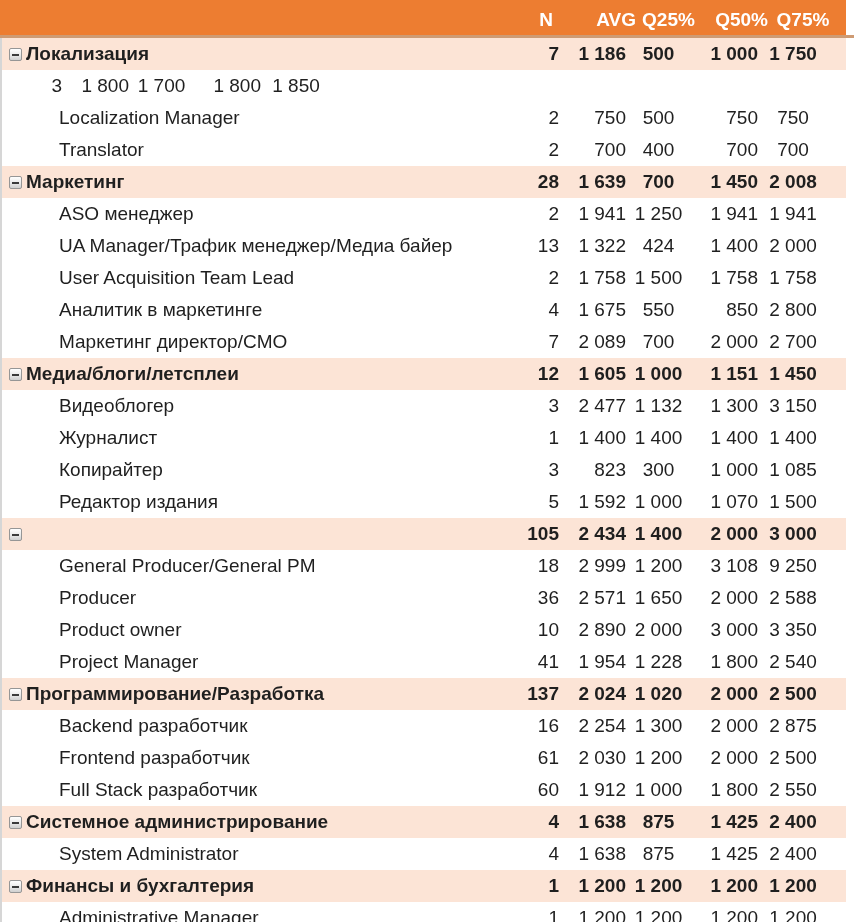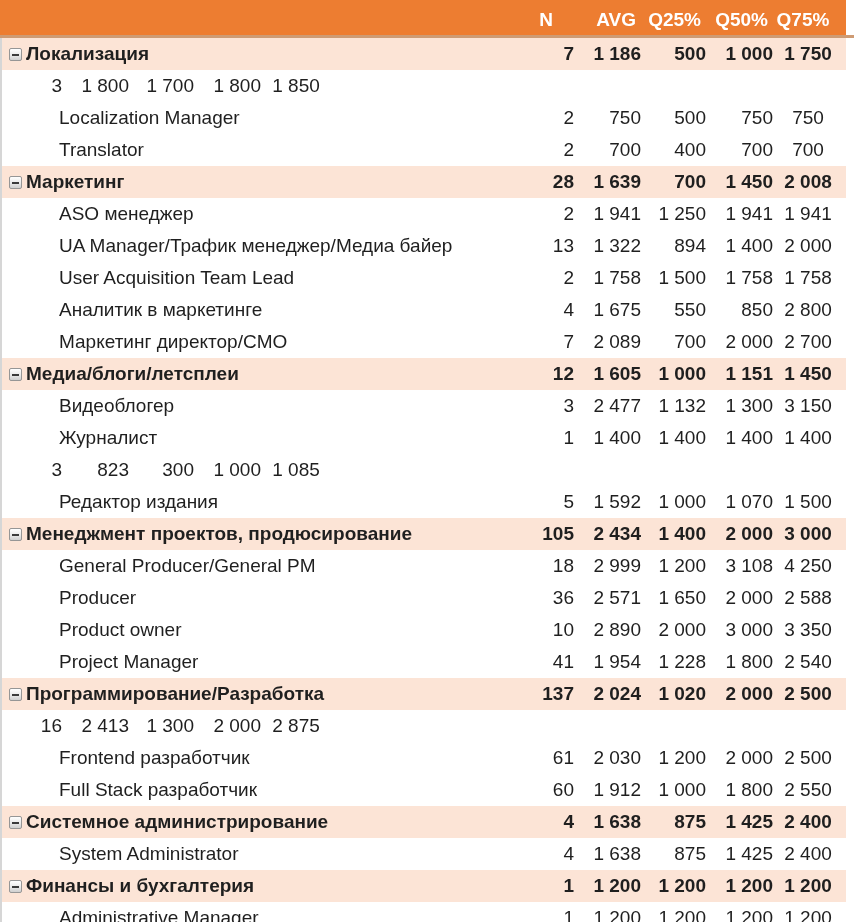--- a/index.html
+++ b/index.html
@@ -17,41 +17,41 @@
   }
   .header-row{
     width:846px;height:35px;background:var(--header-bg);
     display:flex;align-items:flex-end;padding:0 8px 4px 0;
     color:var(--header-text);font-weight:bold;font-size:19px;
   }
   .divider{width:854px;height:3px;background:var(--divider);}
   .rows{width:846px;border-left:2px solid #D6D6D6;background:#FFFFFF;}
   .row{
     height:32px;display:flex;align-items:center;
-    font-size:19px;padding-right:3px;white-space:nowrap;
+    font-size:19px;padding-right:18px;white-space:nowrap;
   }
   .row.group{background:var(--group-bg);font-weight:bold;}
   .label-cell{
     flex:1 1 auto;display:flex;align-items:center;height:100%;
     overflow:hidden;white-space:nowrap;padding-left:7px;min-width:0;
   }
   .row.detail .label-cell{padding-left:57px;}
   .collapse{
     width:13px;height:13px;flex:0 0 auto;margin-right:4px;
     border:1px solid #969696;border-radius:2px;
     background:linear-gradient(180deg,#FFFFFF 0%,#E9E9E9 55%,#CFCFCF 100%);
     position:relative;
   }
   .collapse::after{
     content:"";position:absolute;left:2px;right:2px;top:5px;height:2px;background:#3A3A3A;
   }
   .cell{flex:0 0 auto;text-align:right;overflow:visible;}
   .c0{width:60px;}
   .c1{width:67px;}
-  .c2{width:65px;}
+  .c2{width:65px;text-align:center;}
   .c3{width:67px;}
   .c4{width:70px;text-align:center;}
   .header-row .c0{padding-right:16px;}
 </style>
 </head>
 <body>
 
 <div>
   <div class="header-row">
     <div class="label-cell"></div>
@@ -121,21 +121,21 @@
         <div class="cell c2">1 250</div>
         <div class="cell c3">1 941</div>
         <div class="cell c4">1 941</div>
       </div>
       <div class="row detail">
         <div class="label-cell">
           <span>UA Manager/Трафик менеджер/Медиа байер</span>
         </div>
         <div class="cell c0">13</div>
         <div class="cell c1">1 322</div>
-        <div class="cell c2">894</div>
+        <div class="cell c2">424</div>
         <div class="cell c3">1 400</div>
         <div class="cell c4">2 000</div>
       </div>
       <div class="row detail">
         <div class="label-cell">
           <span>User Acquisition Team Lead</span>
         </div>
         <div class="cell c0">2</div>
         <div class="cell c1">1 758</div>
         <div class="cell c2">1 500</div>
@@ -187,56 +187,58 @@
         <div class="label-cell">
           <span>Журналист</span>
         </div>
         <div class="cell c0">1</div>
         <div class="cell c1">1 400</div>
         <div class="cell c2">1 400</div>
         <div class="cell c3">1 400</div>
         <div class="cell c4">1 400</div>
       </div>
       <div class="row detail">
+        <div class="label-cell">
+          <span>Копирайтер</span>
+        </div>
         <div class="cell c0">3</div>
         <div class="cell c1">823</div>
         <div class="cell c2">300</div>
         <div class="cell c3">1 000</div>
         <div class="cell c4">1 085</div>
       </div>
       <div class="row detail">
         <div class="label-cell">
           <span>Редактор издания</span>
         </div>
         <div class="cell c0">5</div>
         <div class="cell c1">1 592</div>
         <div class="cell c2">1 000</div>
         <div class="cell c3">1 070</div>
         <div class="cell c4">1 500</div>
       </div>
       <div class="row group">
         <div class="label-cell">
           <span class="collapse"></span>
-          <span>Менеджмент проектов, продюсирование</span>
         </div>
         <div class="cell c0">105</div>
         <div class="cell c1">2 434</div>
         <div class="cell c2">1 400</div>
         <div class="cell c3">2 000</div>
         <div class="cell c4">3 000</div>
       </div>
       <div class="row detail">
         <div class="label-cell">
           <span>General Producer/General PM</span>
         </div>
         <div class="cell c0">18</div>
         <div class="cell c1">2 999</div>
         <div class="cell c2">1 200</div>
         <div class="cell c3">3 108</div>
-        <div class="cell c4">4 250</div>
+        <div class="cell c4">9 250</div>
       </div>
       <div class="row detail">
         <div class="label-cell">
           <span>Producer</span>
         </div>
         <div class="cell c0">36</div>
         <div class="cell c1">2 571</div>
         <div class="cell c2">1 650</div>
         <div class="cell c3">2 000</div>
         <div class="cell c4">2 588</div>
@@ -266,22 +268,25 @@
           <span class="collapse"></span>
           <span>Программирование/Разработка</span>
         </div>
         <div class="cell c0">137</div>
         <div class="cell c1">2 024</div>
         <div class="cell c2">1 020</div>
         <div class="cell c3">2 000</div>
         <div class="cell c4">2 500</div>
       </div>
       <div class="row detail">
+        <div class="label-cell">
+          <span>Backend разработчик</span>
+        </div>
         <div class="cell c0">16</div>
-        <div class="cell c1">2 413</div>
+        <div class="cell c1">2 254</div>
         <div class="cell c2">1 300</div>
         <div class="cell c3">2 000</div>
         <div class="cell c4">2 875</div>
       </div>
       <div class="row detail">
         <div class="label-cell">
           <span>Frontend разработчик</span>
         </div>
         <div class="cell c0">61</div>
         <div class="cell c1">2 030</div>

